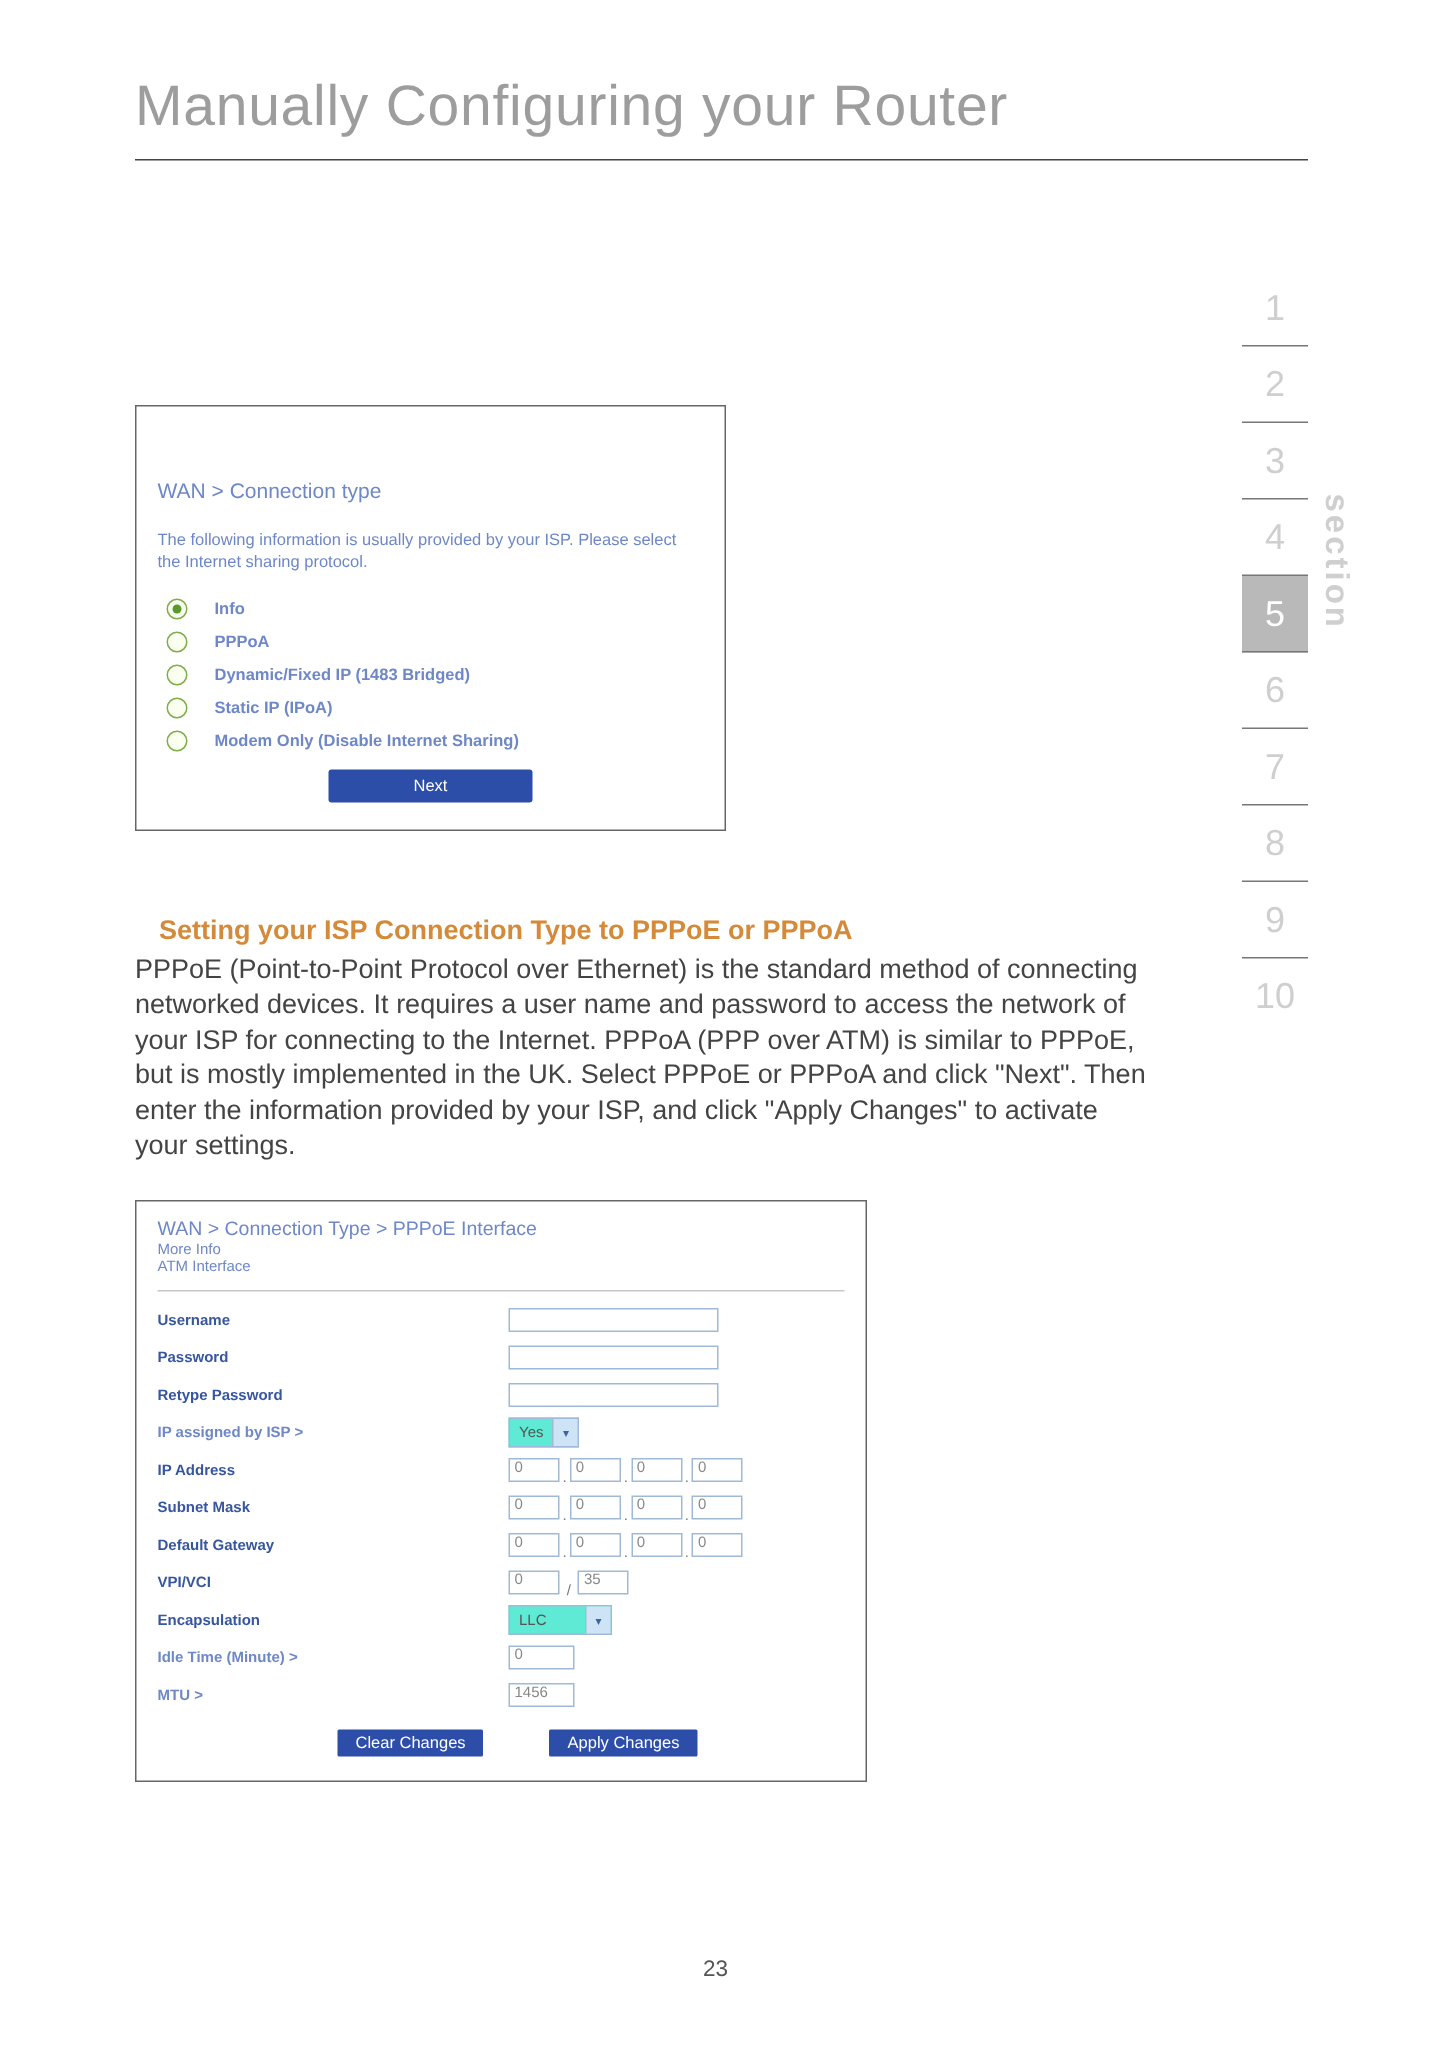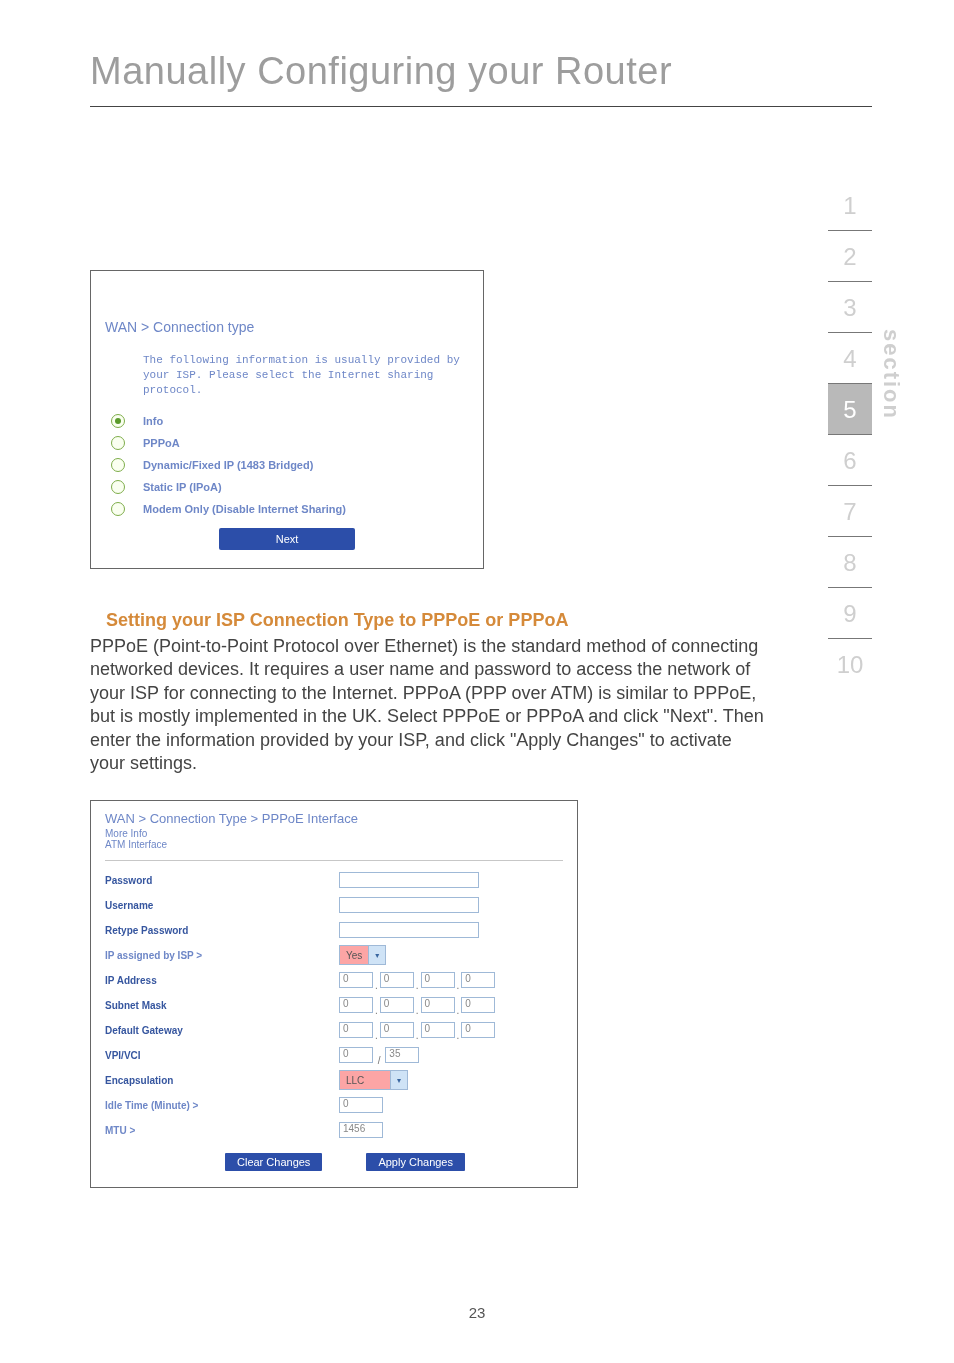--- a/index.html
+++ b/index.html
@@ -96,24 +96,22 @@
   .shot1 .breadcrumb {
     color: #6e87c7;
     font-size: 14px;
     margin-bottom: 18px;
     font-weight: 400;
     margin-top: 36px;
   }
   .shot1 .desc {
     color: #6e87c7;
     font-size: 11px;
-    margin-left: 38px;
     margin-bottom: 16px;
     line-height: 1.35;
-    font-family: Liberation Mono, monospace;
   }
   .radio-row {
     display: flex;
     align-items: center;
     margin: 0 0 8px 6px;
     font-weight: 700;
     color: #6e87c7;
     font-size: 11px;
   }
   .radio {
@@ -196,21 +194,21 @@
   .inp.w140 { width: 140px; }
   .inp.w38  { width: 34px; }
   .inp.w48  { width: 44px; }
   .dot { color: #777; font-size: 10px; padding: 0 2px; align-self: flex-end; }
   .sel {
     border: 1px solid #9fb9d7;
     height: 18px;
     font-size: 10px;
     display: inline-flex;
     align-items: center;
-    background: #fca5a5;
+    background: #5eead4;
   }
   .sel .sel-text { padding: 0 6px; color: #555; }
   .sel .sel-arrow {
     width: 16px;
     height: 100%;
     background: #cfe3f6;
     display: inline-flex;
     align-items: center;
     justify-content: center;
     color: #3a66a0;
@@ -308,25 +306,25 @@
   <div class="subhead">Setting your ISP Connection Type to PPPoE or PPPoA</div>
   <div class="body-text para2">PPPoE (Point-to-Point Protocol over Ethernet) is the standard method of connecting networked devices. It requires a user name and password to access the network of your ISP for connecting to the Internet. PPPoA (PPP over ATM) is similar to PPPoE, but is mostly implemented in the UK. Select PPPoE or PPPoA and click "Next". Then enter the information provided by your ISP, and click "Apply Changes" to activate your settings.</div>
 
   <div class="shot2">
     <div class="breadcrumb">WAN &gt; Connection Type &gt; PPPoE Interface</div>
     <div class="link-small">More Info</div>
     <div class="link-small">ATM Interface</div>
     <div class="divider"></div>
 
     <div class="field-row">
+      <span class="field-label">Username</span>
+      <span class="inp w140"></span>
+    </div>
+    <div class="field-row">
       <span class="field-label">Password</span>
-      <span class="inp w140"></span>
-    </div>
-    <div class="field-row">
-      <span class="field-label">Username</span>
       <span class="inp w140"></span>
     </div>
     <div class="field-row">
       <span class="field-label">Retype Password</span>
       <span class="inp w140"></span>
     </div>
     <div class="field-row">
       <span class="field-label linkish">IP assigned by ISP &gt;</span>
       <span class="sel">
         <span class="sel-text">Yes</span>

